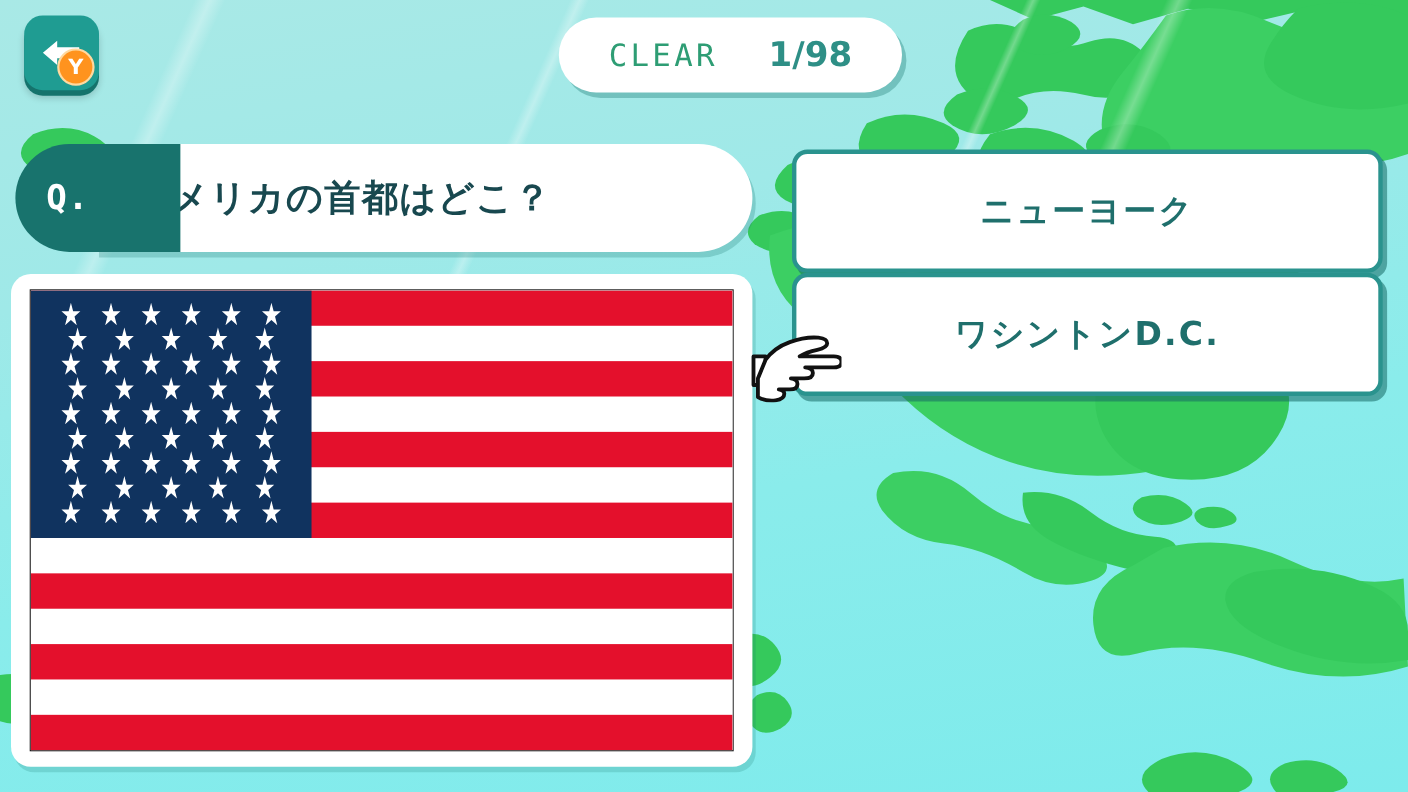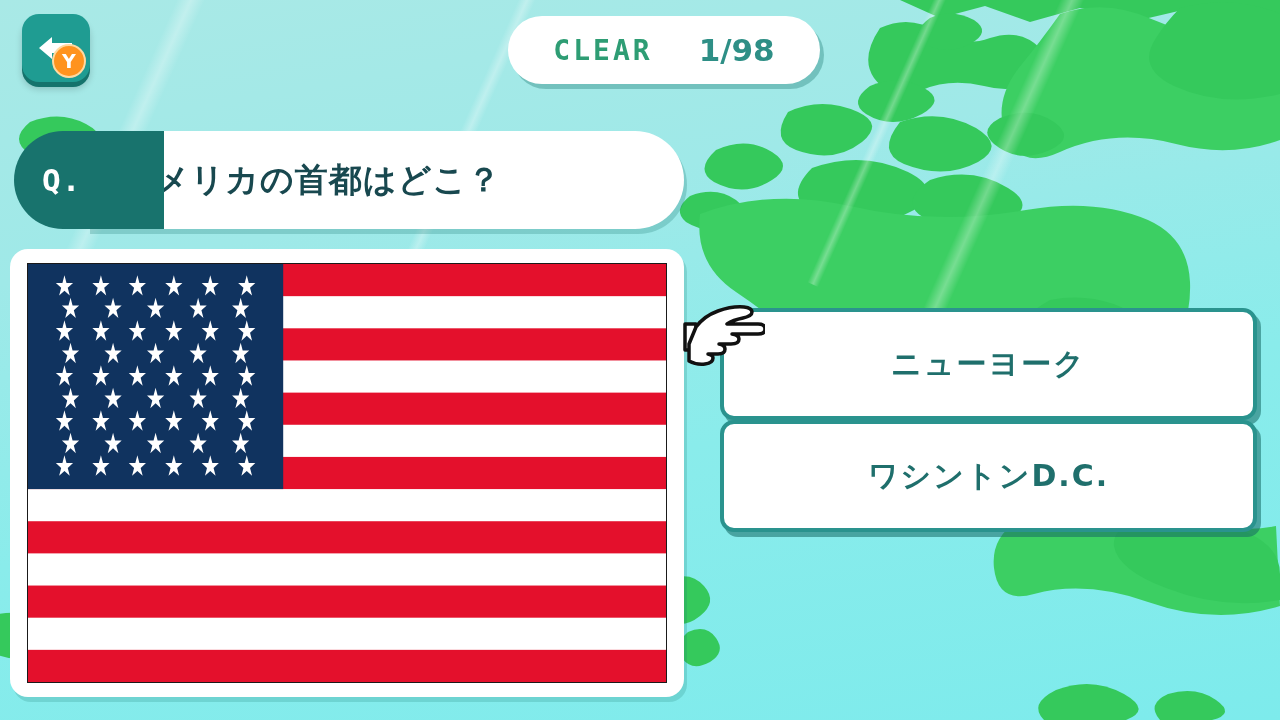--- a/index.html
+++ b/index.html
@@ -83,21 +83,21 @@
     background: #ffffff;
     border-radius: 34px;
     box-shadow: 4px 5px 0 rgba(26,120,112,.35);
     display: flex;
     align-items: center;
     justify-content: center;
     gap: 46px;
   }
   #clear-label {
     font-size: 28px;
-    font-weight: bold;
+    font-weight: normal;
     letter-spacing: 3px;
     color: #2e9d74;
     font-family: "DejaVu Sans Mono", "Liberation Mono", monospace;
   }
   #clear-counter {
     font-size: 31px;
     font-weight: bold;
     color: #2e8f86;
     letter-spacing: 0px;
     font-family: "DejaVu Sans", "Liberation Sans", sans-serif;
@@ -177,21 +177,21 @@
 
   
   #answers {
     position: absolute;
     left: 720px;
     top: 136px;
     width: 540px;
     height: 396px;
     display: flex;
     flex-direction: column;
-    justify-content: flex-end;
+    justify-content: flex-start;
   }
   .answer-button {
     position: relative;
     width: 537px;
     height: 112px;
     background: #ffffff;
     border: 4px solid #2a938e;
     border-radius: 14px;
     box-shadow: 4px 5px 0 rgba(22,105,100,.55);
     display: flex;

